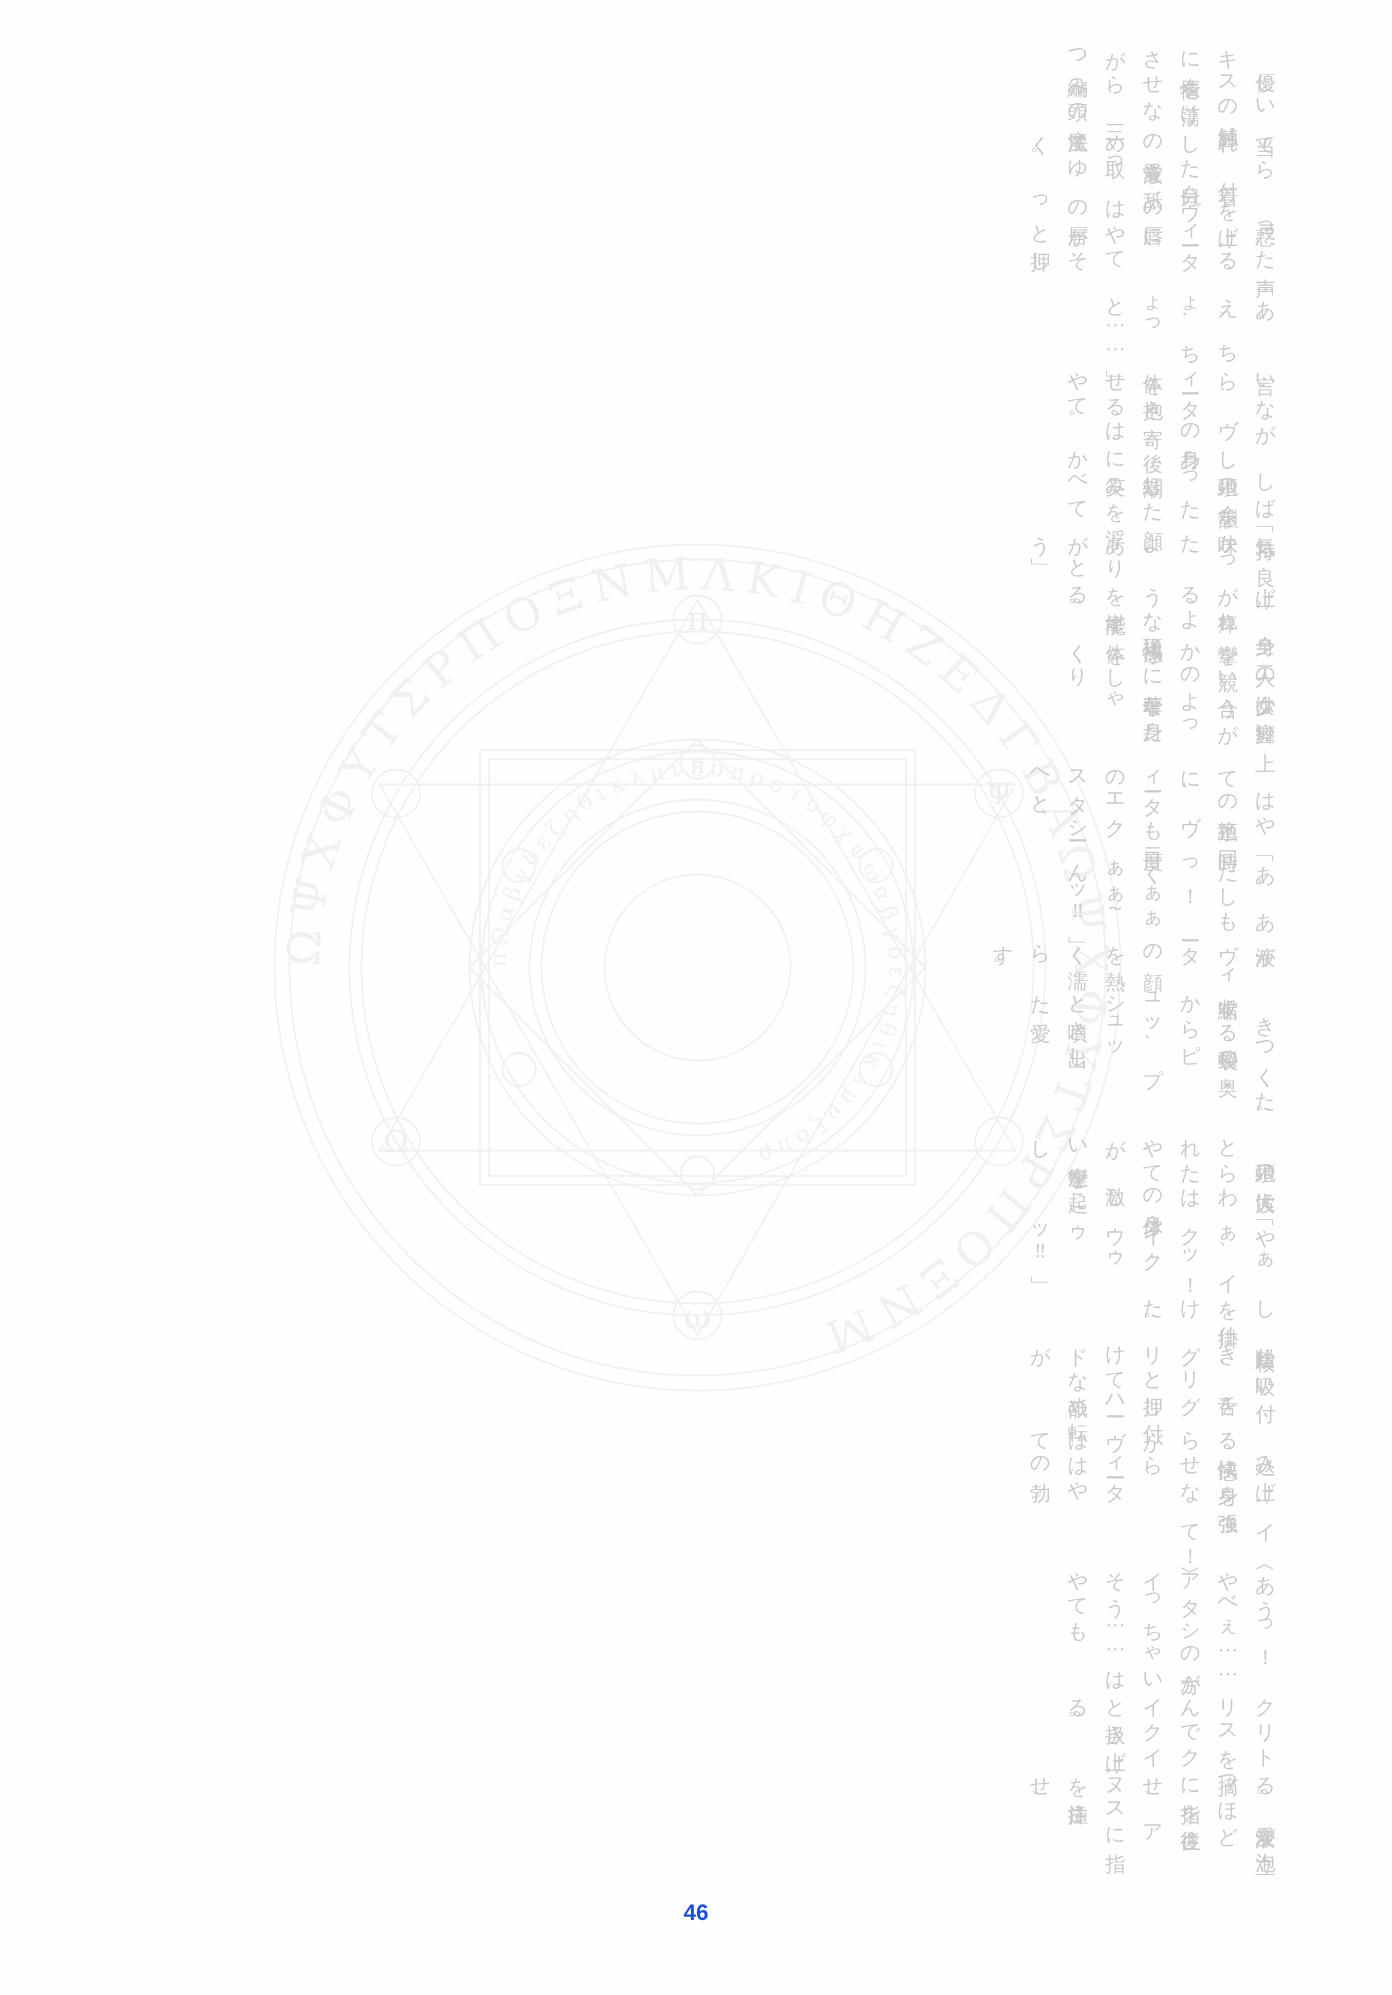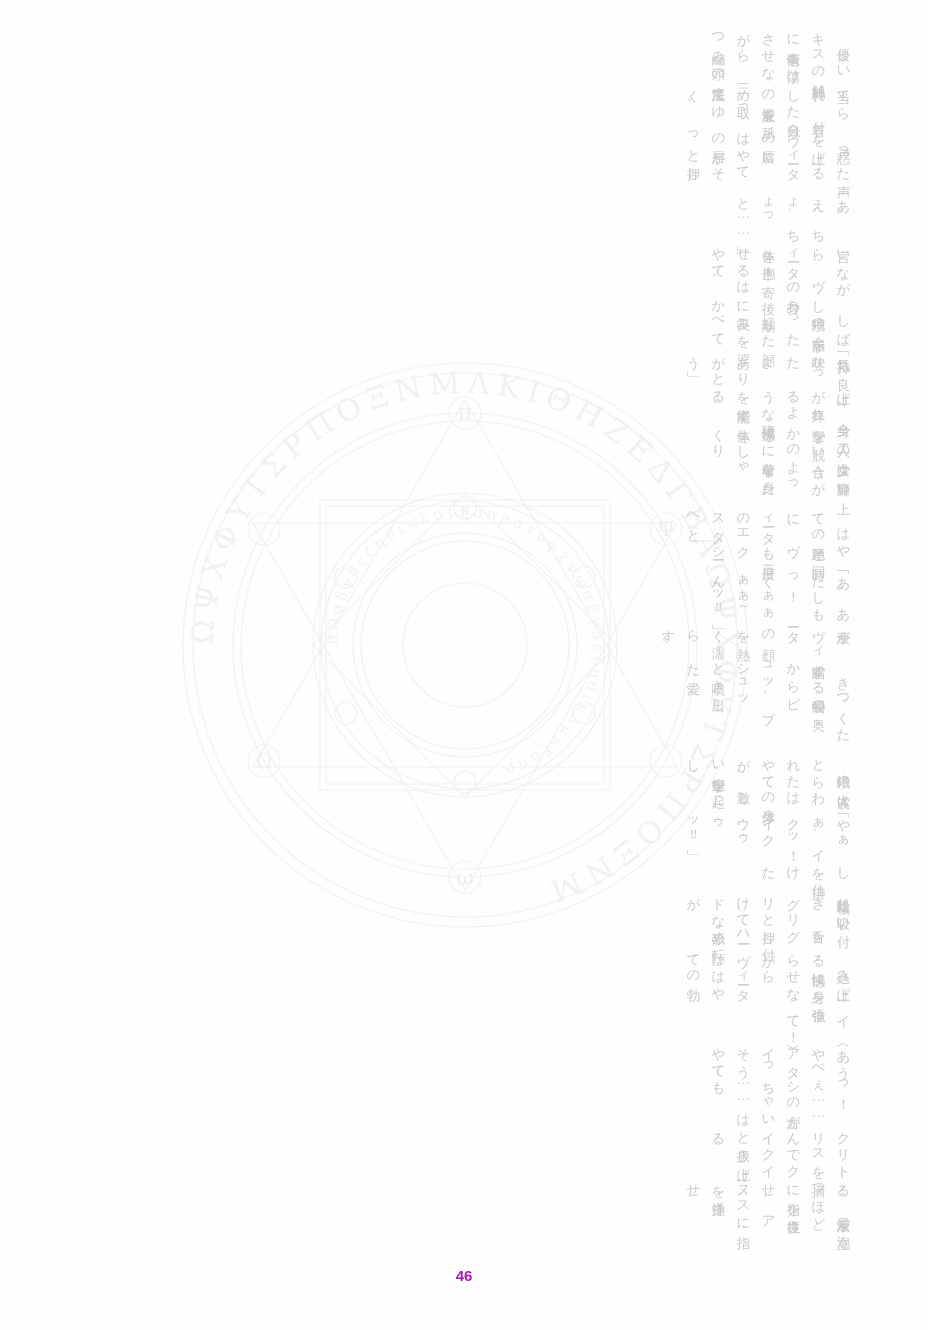--- a/index.html
+++ b/index.html
@@ -57,21 +57,21 @@
 
   
   #page-number {
     position: absolute;
     left: 0;
     right: 0;
     bottom: 46px;
     text-align: center;
     font-size: 15px;
     font-weight: bold;
-    color: #a21caf;
+    color: #1d4ed8;
     font-family: "Liberation Sans", sans-serif;
   }
 </style>
 </head>
 <body>
 
 <div id="page">
 
   <svg id="watermark" viewBox="0 0 570 570" xmlns="http://www.w3.org/2000/svg">
     <g fill="none" stroke="#ded9e3" stroke-width="1.2">

